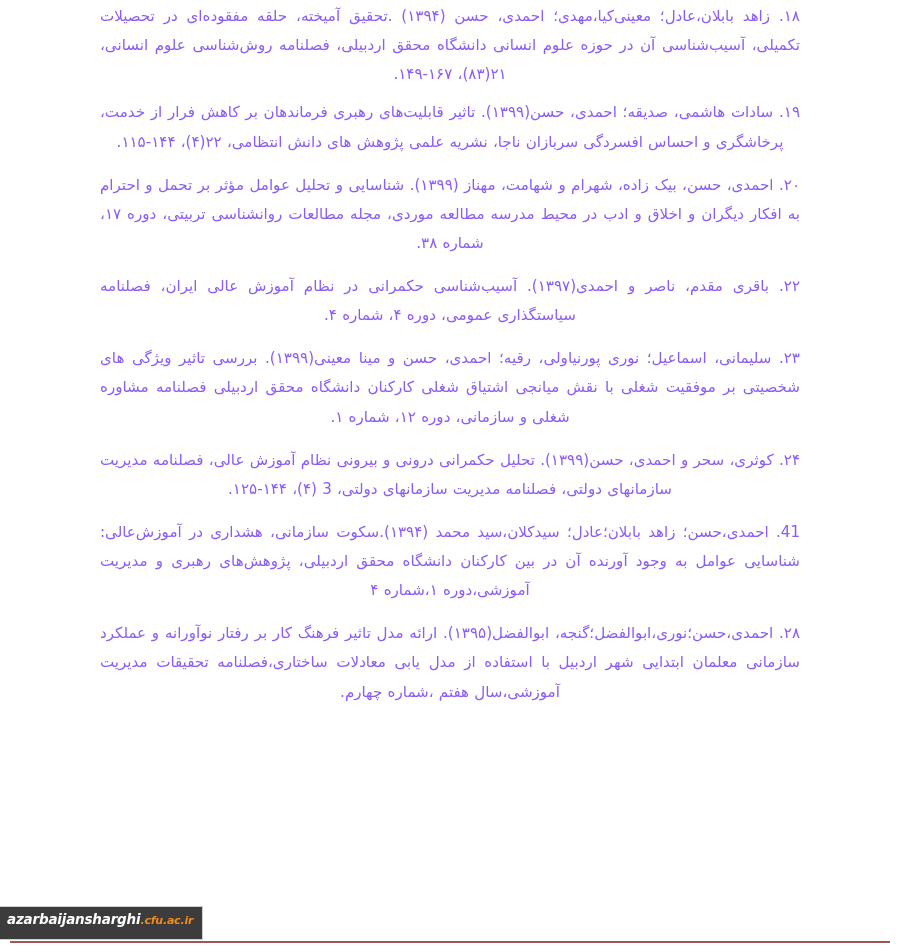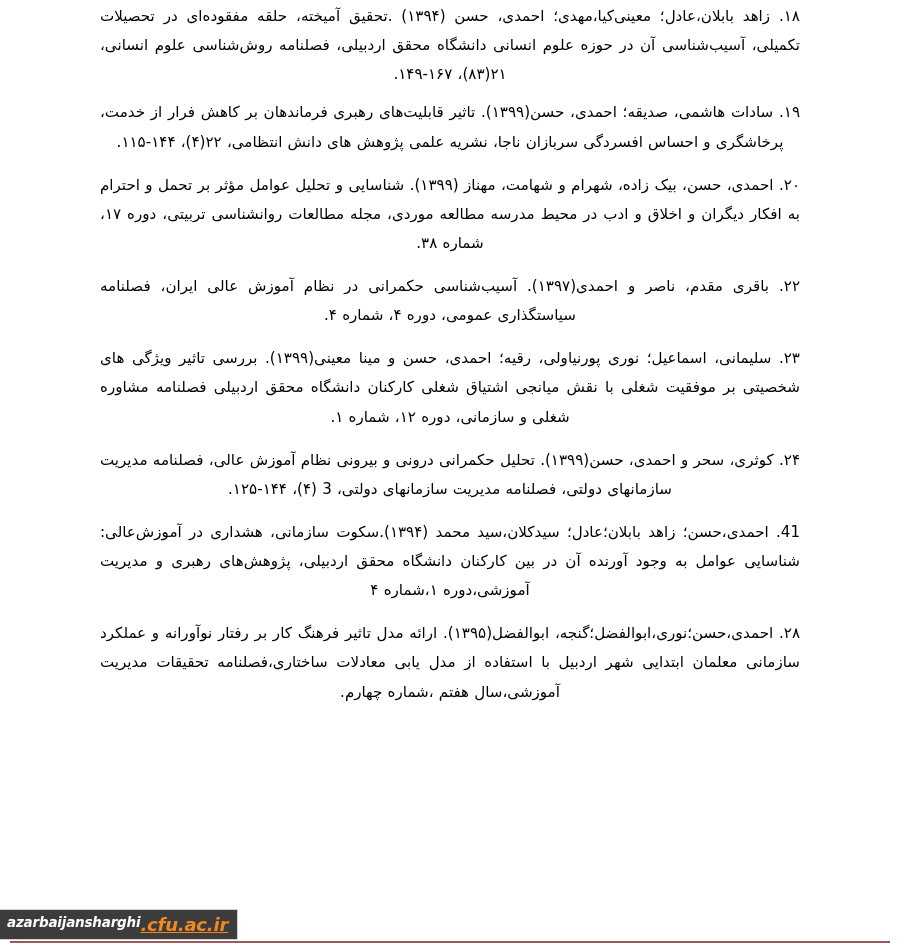--- a/index.html
+++ b/index.html
@@ -37,21 +37,21 @@
     direction: rtl;
     unicode-bidi: isolate;
     text-align: justify;
     text-align-last: center;
     font-size: 15.1px;
     line-height: 1.93;
     margin: 0 0 9px 0;
     padding: 0;
     letter-spacing: 0;
     word-spacing: 0.4px;
-    color: #000000;
+    color: #8b5cf6;
   }
 
   
   .reference-item.gap-lg { margin-bottom: 14px; }
 
   .ref-num {
     unicode-bidi: isolate;
   }
 
   
@@ -65,42 +65,41 @@
     opacity: 0.85;
   }
 
   
   #site-watermark {
     position: absolute;
     left: 0;
     bottom: 11px;
     direction: ltr;
     background: #3c3c3c;
-    padding: 4px 9px 4px 7px;
+    padding: 4px 9px 12px 7px;
     display: flex;
-    align-items: flex-start;
+    align-items: flex-end;
     gap: 0;
     box-shadow: 0 0 0 1px rgba(0,0,0,0.18);
   }
   #site-watermark .wm-name {
     font-family: "DejaVu Sans", "Liberation Sans", sans-serif;
     font-style: italic;
     font-weight: bold;
     font-size: 13.5px;
     color: #fdfdfd;
     letter-spacing: -0.2px;
   }
   #site-watermark .wm-domain {
     font-family: "DejaVu Sans", "Liberation Sans", sans-serif;
     font-style: italic;
     font-weight: bold;
-    font-size: 18px;
+    font-size: 11px;
     color: #f08a1e;
     letter-spacing: -0.2px;
-    text-decoration: underline;
   }
 </style>
 </head>
 <body>
 
 <div id="page">
 
   <div id="reference-list">
 
     <p class="reference-item">

